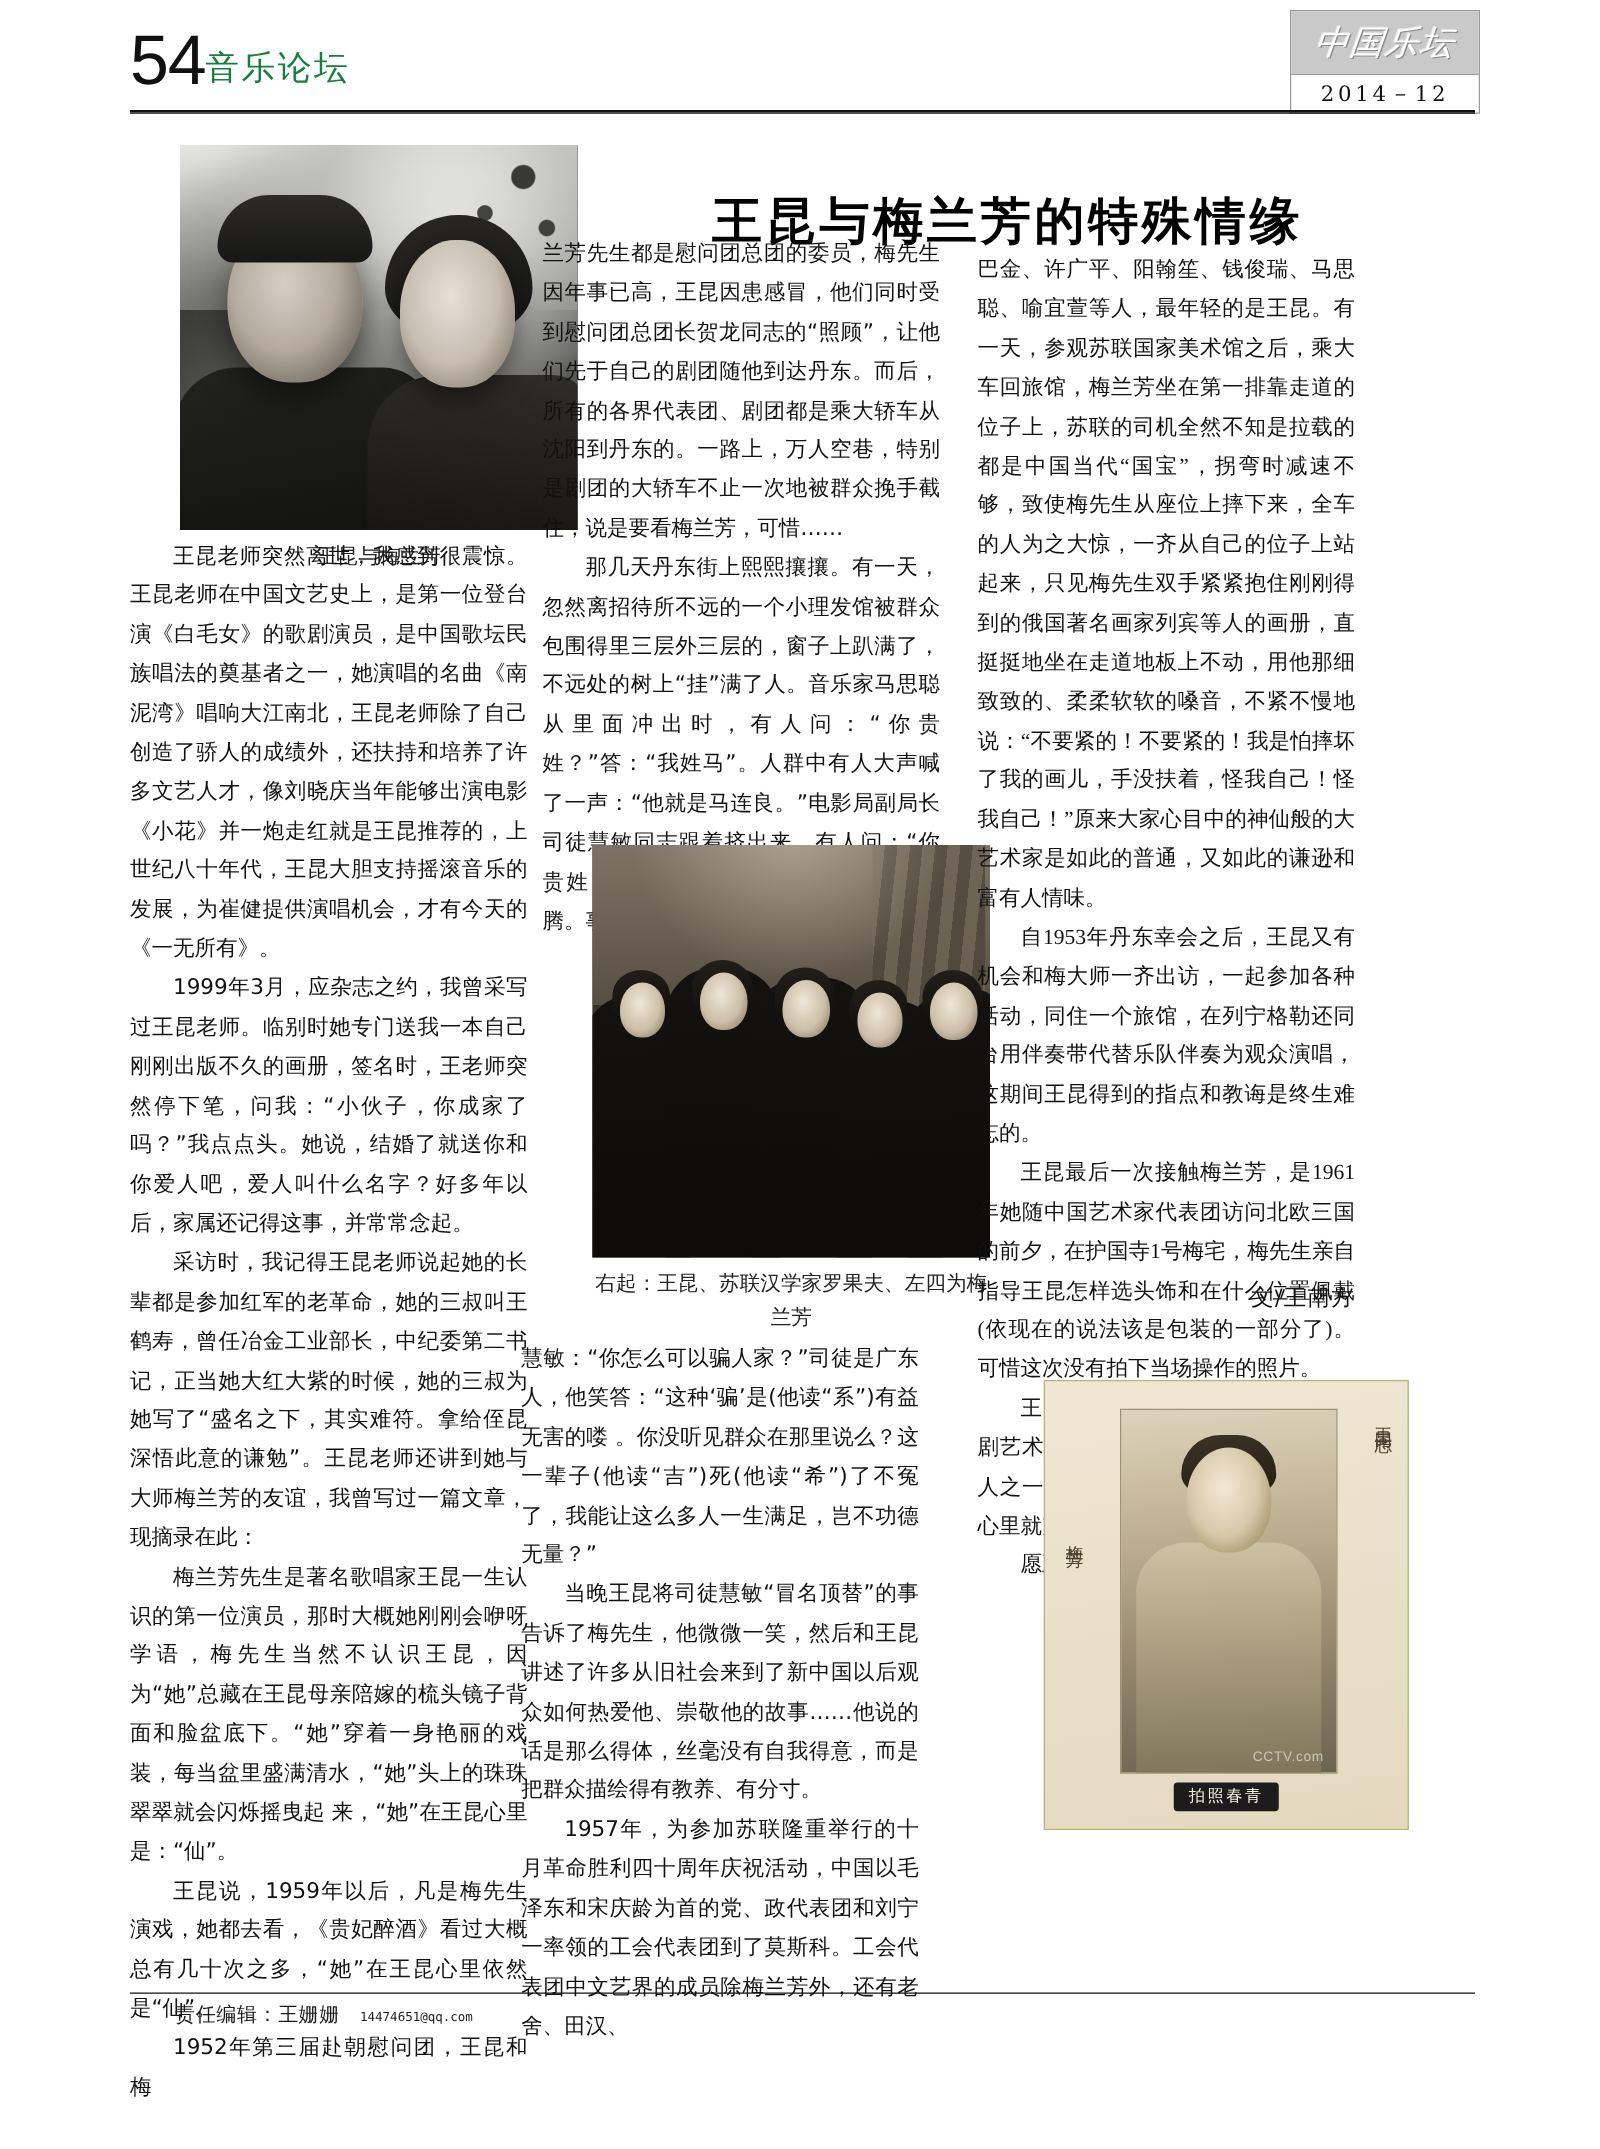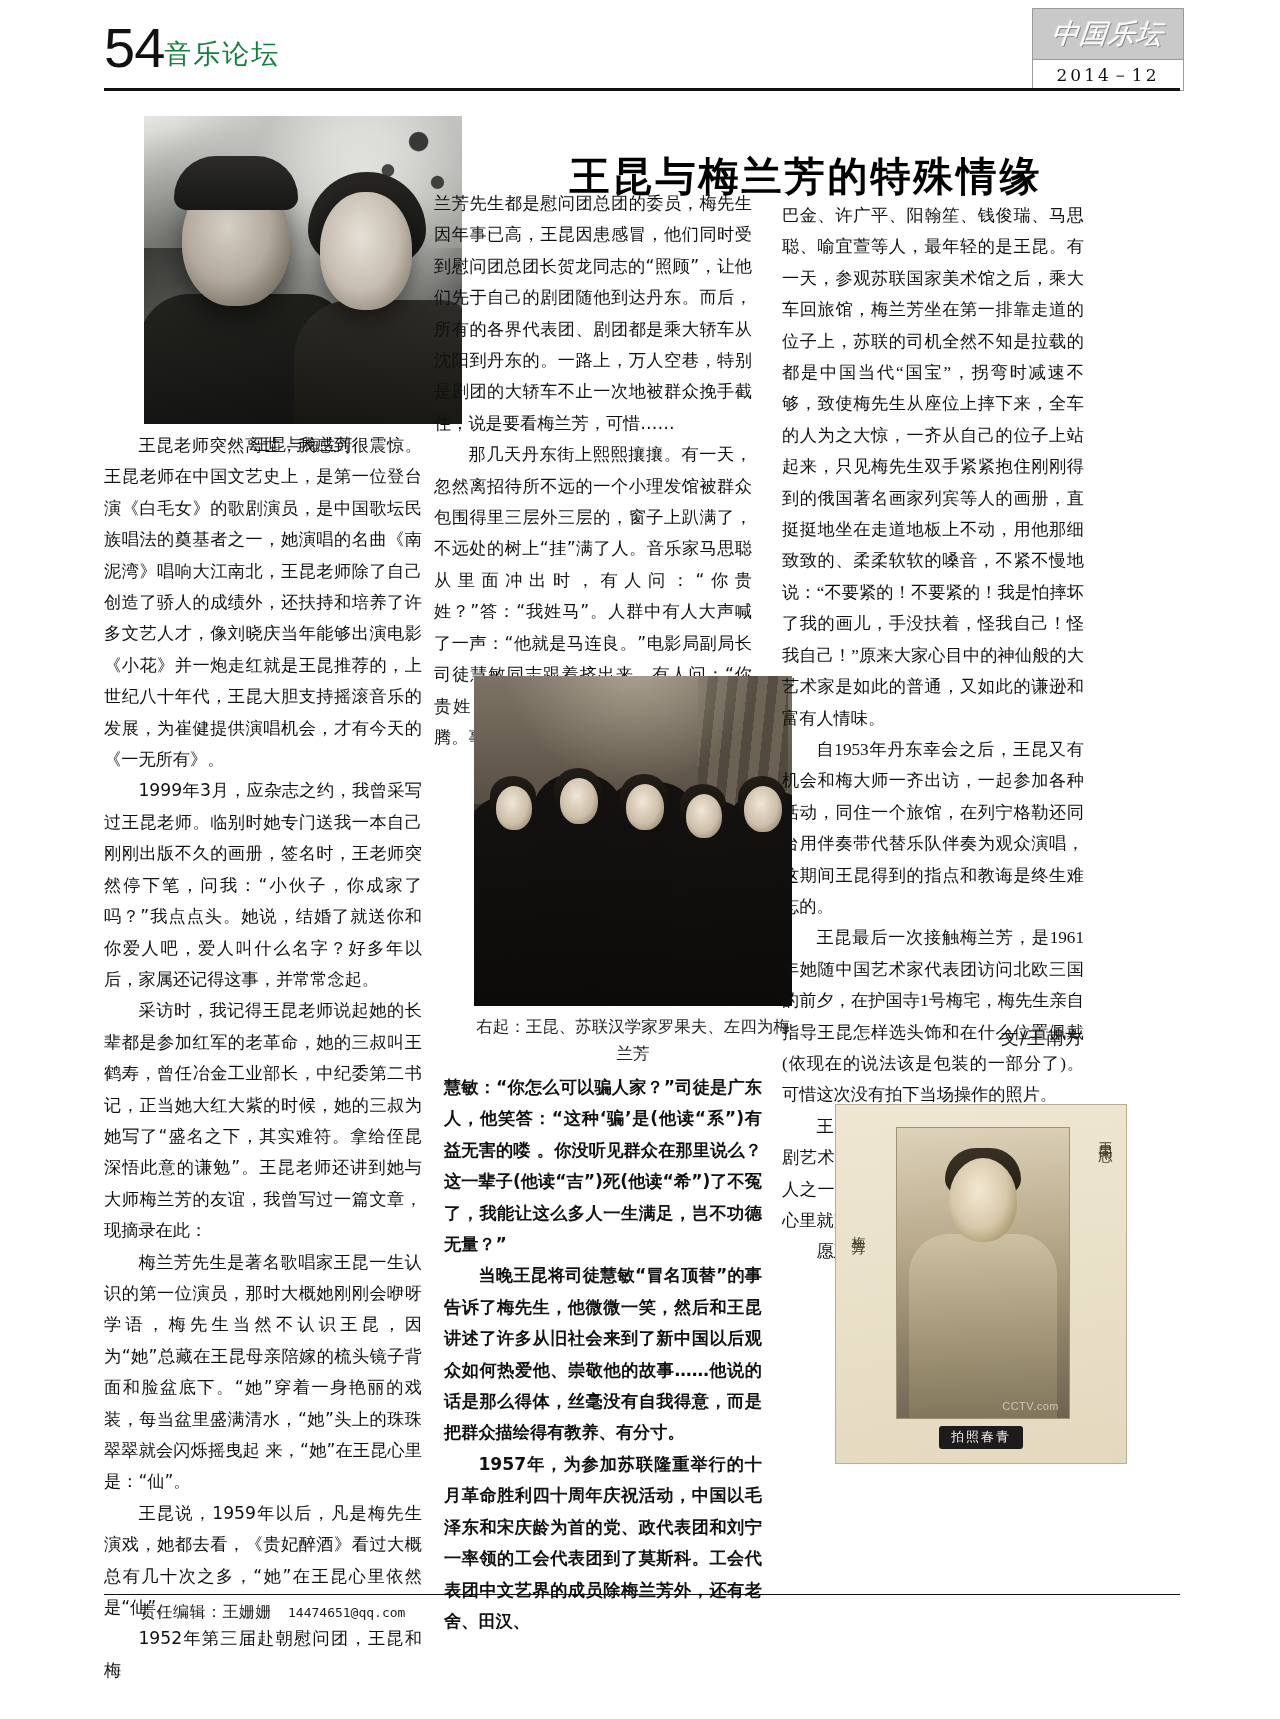--- a/index.html
+++ b/index.html
@@ -135,21 +135,21 @@
   .col p {
     margin: 0;
     text-indent: 2em;
   }
   .col p.noindent { text-indent: 0; }
 
   #col1 { left: 104px; top: 430px; width: 318px; }
   #col2 { left: 434px; top: 188px; width: 318px; }
   #col3 { left: 782px; top: 200px; width: 302px; font-family: Liberation Serif, serif; }
 
-  #col2-b { left: 444px; top: 1072px; width: 318px; font-weight: bold; }
+  #col2-b { left: 417px; top: 1072px; width: 318px; }
 
   
   .figure { position: absolute; }
   .figure .frame {
     background: #2a2a28;
     overflow: hidden;
     position: relative;
   }
   .figcap {
     font-family: "DejaVu Serif", "Liberation Serif", serif;
@@ -343,21 +343,21 @@
   .footer-text {
     position: absolute;
     left: 140px; top: 1602px;
     font-family: "DejaVu Serif", "Liberation Serif", serif;
     font-size: 16px;
     color: #1b1b1b;
     letter-spacing: .5px;
   }
   .footer-text .mail {
     font-family: "DejaVu Sans Mono", "Liberation Mono", monospace;
-    font-size: 13px;
+    font-size: 10px;
     margin-left: 16px;
     letter-spacing: 0;
   }
 </style>
 </head>
 <body>
 
 <div class="page">
 
   <div class="header">

